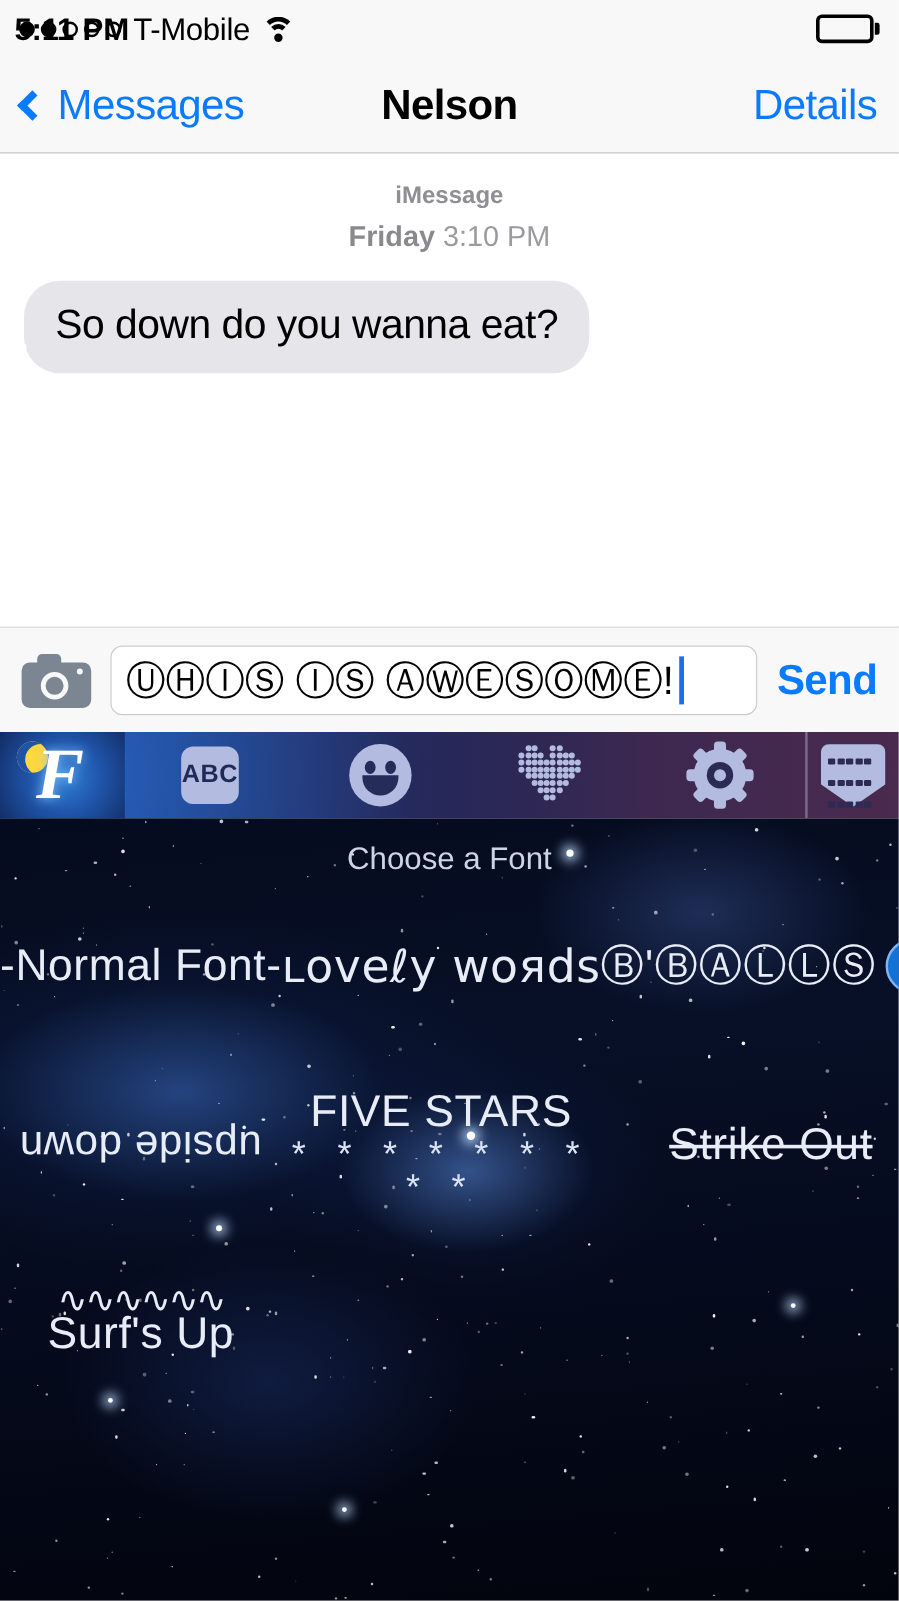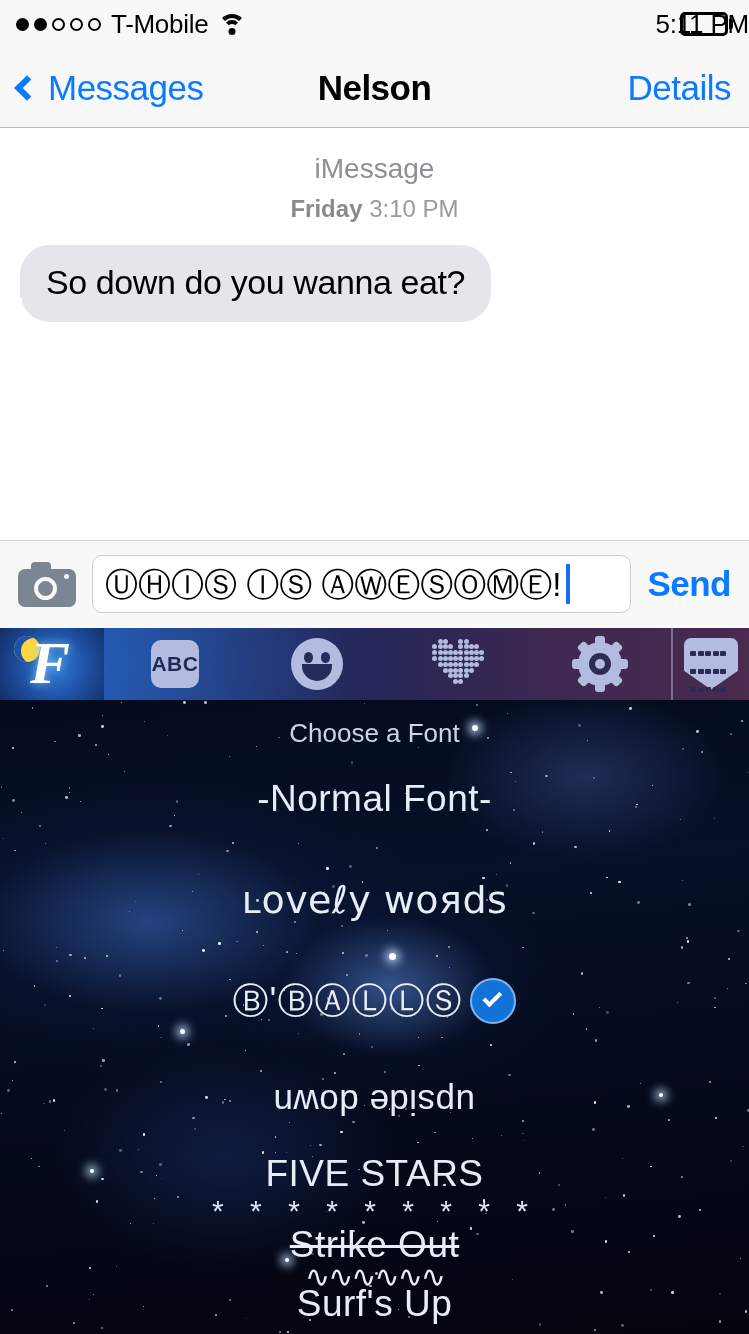--- a/index.html
+++ b/index.html
@@ -25,22 +25,22 @@
   .sig-dot.filled { background: #000; }
   .carrier { font-size: 26px; color: #000; letter-spacing: -0.3px; }
   .wifi { width: 28px; height: 21px; position: relative; }
   .wifi i { position: absolute; left: 50%; transform: translateX(-50%); border-radius: 50%; }
   .wifi .a { width: 28px; height: 28px; border: 4px solid #000; border-bottom-color: transparent;
              border-left-color: transparent; border-right-color: transparent; top: 0; }
   .wifi .b { width: 17px; height: 17px; border: 4px solid #000; border-bottom-color: transparent;
              border-left-color: transparent; border-right-color: transparent; top: 6px; }
   .wifi .c { width: 7px; height: 7px; background: #000; top: 14px; border-radius: 50%; }
   .status-time {
-    position: absolute; left: 0; right: 0; text-align: right;
-    font-size: 26px; font-weight: normal; color: #000; letter-spacing: -0.2px;
+    position: absolute; left: 12px; right: 0; text-align: left;
+    font-size: 26px; font-weight: bold; color: #000; letter-spacing: -0.2px;
     pointer-events: none;
   }
   .status-right { margin-left: auto; display: flex; align-items: center; }
   .battery { width: 48px; height: 24px; border: 3px solid #000; border-radius: 5px; padding: 2px; }
   .battery-fill { height: 100%; background: #000; border-radius: 1px; }
   .battery-cap { width: 4px; height: 10px; background: #000; border-radius: 0 2px 2px 0; margin-left: 1px; }
   .batt-wrap { display: flex; align-items: center; }
 
   
   .nav-bar {
@@ -65,21 +65,21 @@
   }
   .nav-details { margin-left: auto; font-size: 35px; color: #0a7bff; cursor: pointer; letter-spacing: -0.5px; }
 
   
   .conversation {
     flex: 1 1 auto; background: #fff;
     padding: 22px 20px 0 20px;
     position: relative; overflow: hidden;
   }
   .msg-meta { text-align: center; line-height: 1.35; margin-bottom: 20px; }
-  .msg-service { font-size: 28px; color: #8e8e93; font-weight: normal; display: block; }
+  .msg-service { font-size: 20px; color: #8e8e93; font-weight: bold; display: block; }
   .msg-daytime { font-size: 24px; display: block; margin-top: 5px; }
   .msg-day { font-weight: bold; color: #8a8a8e; }
   .msg-time { color: #9a9a9f; }
   .bubble-row { display: flex; }
   .bubble-in {
     position: relative;
     background: #e5e5ea;
     color: #000;
     font-size: 34px;
     letter-spacing: -0.4px;
@@ -199,21 +199,21 @@
   .glow-star {
     position: absolute; border-radius: 50%; background: #fff;
     box-shadow: 0 0 10px 4px rgba(190,220,255,0.85);
   }
   .panel-title {
     position: relative; text-align: center; color: #ccd4e8;
     font-size: 26px; padding-top: 18px; letter-spacing: 0px; z-index: 3;
   }
   .font-grid {
     position: relative; z-index: 3;
-    display: grid; grid-template-columns: 1fr;
+    display: grid; grid-template-columns: 1fr 1fr 1fr;
     grid-template-rows: repeat(4, 1fr);
     height: calc(100% - 58px);
     align-items: center; justify-items: center;
   }
   .font-cell {
     width: 100%; height: 100%;
     display: flex; align-items: center; justify-content: center;
     cursor: pointer; position: relative;
   }
   .font-sample { color: #e7ecf7; font-size: 37px; white-space: nowrap; letter-spacing: 0.5px; }

